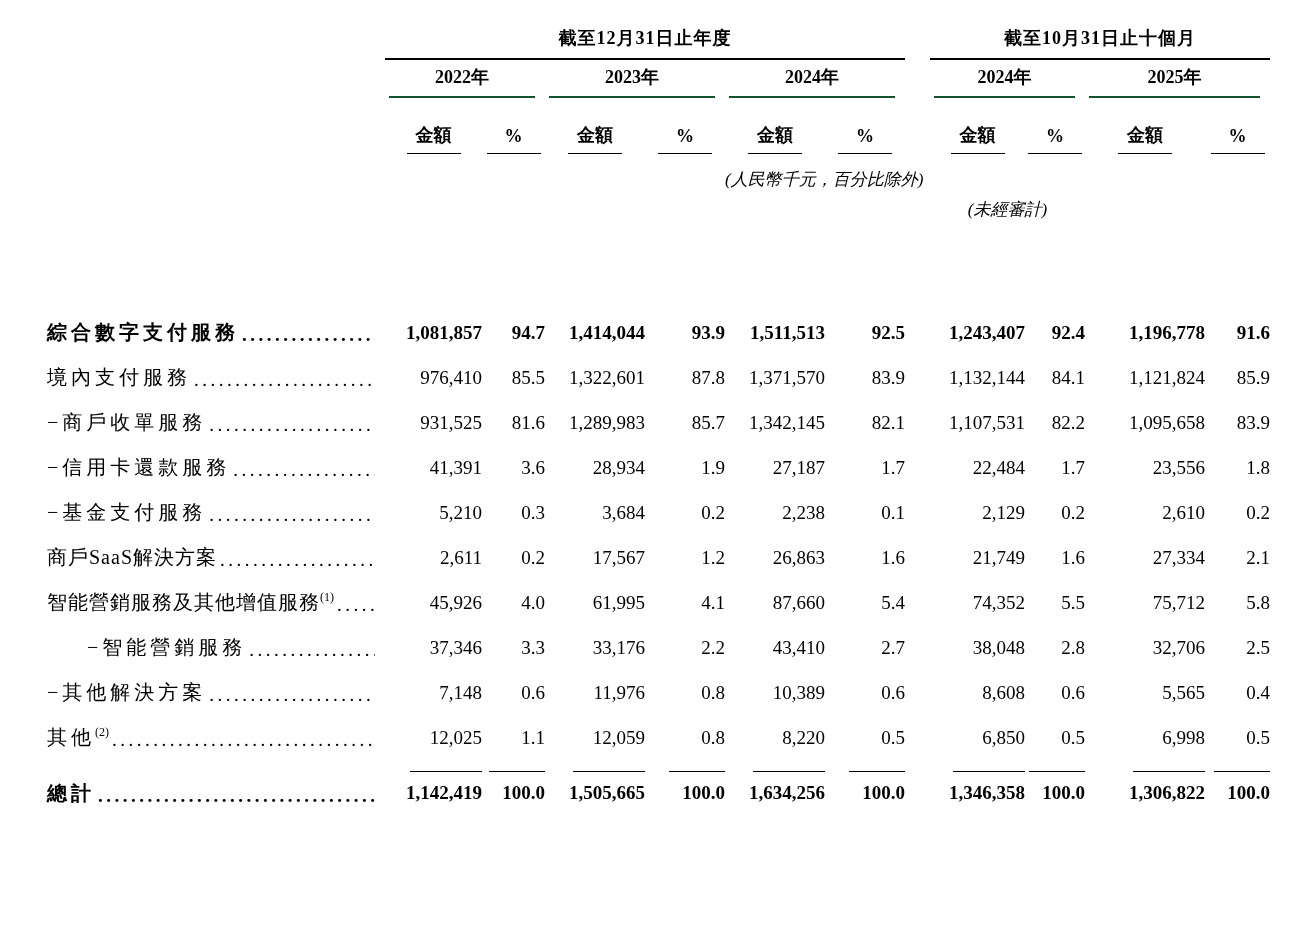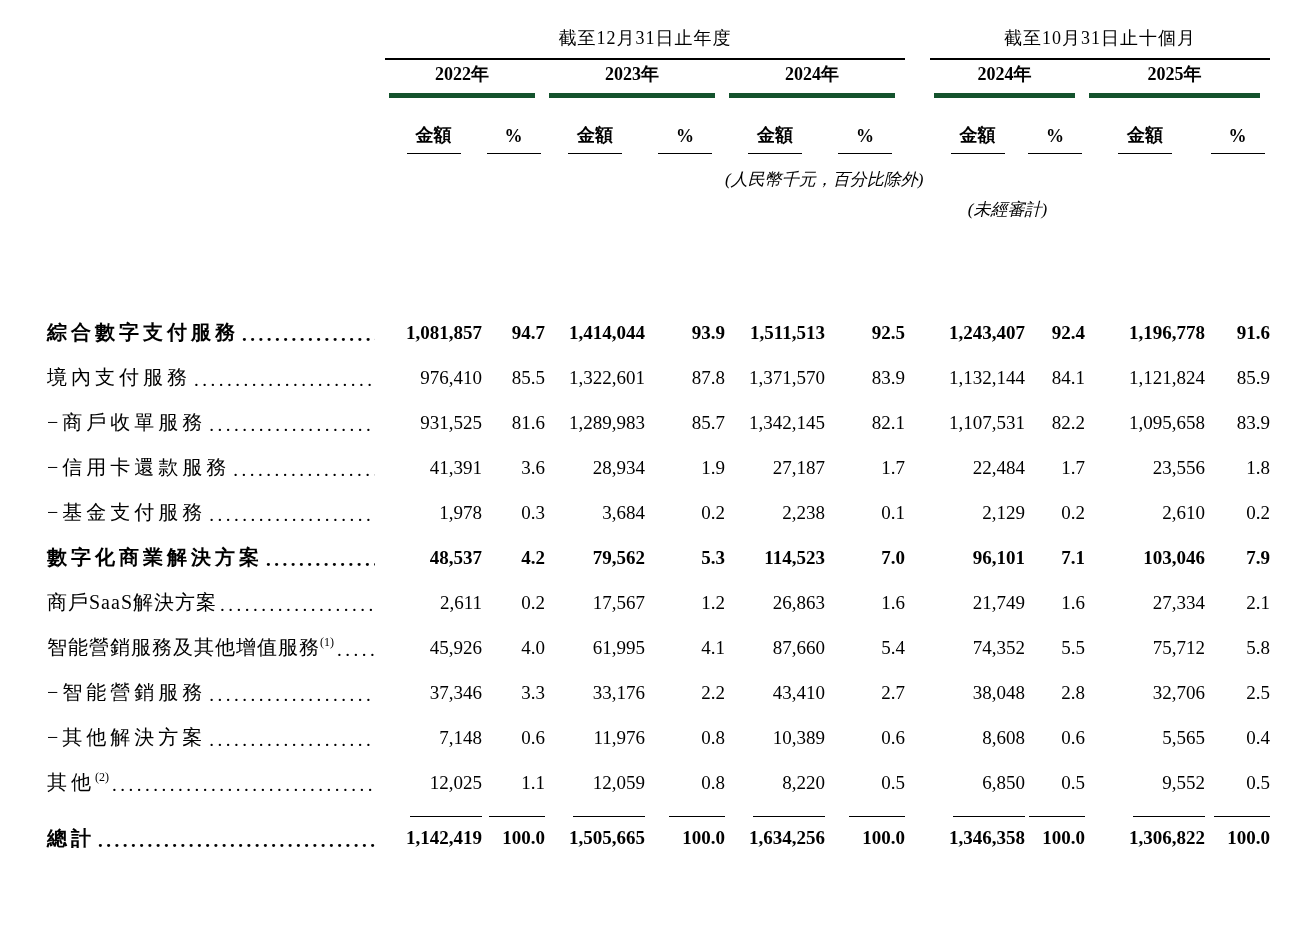--- a/index.html
+++ b/index.html
@@ -13,23 +13,23 @@
   col.c-label{width:338px;}
   col.c-a1{width:97px;} col.c-p1{width:63px;}
   col.c-a2{width:100px;} col.c-p2{width:80px;}
   col.c-a3{width:100px;} col.c-p3{width:80px;}
   col.c-sp{width:25px;}
   col.c-a4{width:95px;} col.c-p4{width:60px;}
   col.c-a5{width:120px;} col.c-p5{width:65px;}
   th,td{padding:0;vertical-align:middle;font-weight:normal;}
   
   tr.grp-row th{border-bottom:2px solid #000;height:38px;vertical-align:bottom;}
-  .grp-t{font-weight:normal;font-size:18px;text-align:center;padding-bottom:8px;letter-spacing:1px;}
+  .grp-t{font-weight:bold;font-size:18px;text-align:center;padding-bottom:8px;letter-spacing:1px;}
   tr.year-row th{height:38px;vertical-align:bottom;}
-  .yr{border-bottom:5px solid #14532d;margin:0 10px 0 4px;padding-bottom:7px;
+  .yr{border-bottom:2px solid #14532d;margin:0 10px 0 4px;padding-bottom:7px;
       text-align:center;font-weight:bold;font-size:18px;}
   tr.colhead-row th{height:56px;vertical-align:bottom;text-align:center;}
   .hl{display:inline-block;border-bottom:1.5px solid #000;padding:0 2px 6px;
       min-width:50px;text-align:center;font-weight:bold;font-size:18px;}
   tr.notes-row td, tr.notes-row th{height:112px;vertical-align:top;}
   .note{font-style:italic;font-weight:normal;font-size:17px;}
   th.unit-note{text-align:left;white-space:nowrap;padding-top:14px;}
   th.unaudited{text-align:center;padding-top:44px;}
   
   tbody td{height:45px;font-size:19px;}
@@ -197,50 +197,31 @@
           <td class="num">23,556</td>
           <td class="num">1.8</td>
         </tr>
         <tr>
           <td>
             <div class="lblwrap">
               <span class="lbl-t" style="letter-spacing: 4px;">−基金支付服務</span>
               <span class="dots"></span>
             </div>
           </td>
-          <td class="num">1,978</td>
+          <td class="num">5,210</td>
           <td class="num">0.3</td>
           <td class="num">3,684</td>
           <td class="num">0.2</td>
           <td class="num">2,238</td>
           <td class="num">0.1</td>
           <td class="sp"></td>
           <td class="num">2,129</td>
           <td class="num">0.2</td>
           <td class="num">2,610</td>
           <td class="num">0.2</td>
-        </tr>
-        <tr class="bold">
-          <td>
-            <div class="lblwrap">
-              <span class="lbl-t" style="letter-spacing: 4px;">數字化商業解決方案</span>
-              <span class="dots"></span>
-            </div>
-          </td>
-          <td class="num">48,537</td>
-          <td class="num">4.2</td>
-          <td class="num">79,562</td>
-          <td class="num">5.3</td>
-          <td class="num">114,523</td>
-          <td class="num">7.0</td>
-          <td class="sp"></td>
-          <td class="num">96,101</td>
-          <td class="num">7.1</td>
-          <td class="num">103,046</td>
-          <td class="num">7.9</td>
         </tr>
         <tr>
           <td>
             <div class="lblwrap">
               <span class="lbl-t" style="letter-spacing: 1px;">商戶SaaS解決方案</span>
               <span class="dots"></span>
             </div>
           </td>
           <td class="num">2,611</td>
           <td class="num">0.2</td>
@@ -269,21 +250,21 @@
           <td class="num">5.4</td>
           <td class="sp"></td>
           <td class="num">74,352</td>
           <td class="num">5.5</td>
           <td class="num">75,712</td>
           <td class="num">5.8</td>
         </tr>
         <tr>
           <td>
             <div class="lblwrap">
-              <span class="lbl-t" style="letter-spacing: 4px;">−智能營銷服務</span>
+              <span class="lbl-t" style="letter-spacing: 4px; margin-left: 40px;">−智能營銷服務</span>
               <span class="dots"></span>
             </div>
           </td>
           <td class="num">37,346</td>
           <td class="num">3.3</td>
           <td class="num">33,176</td>
           <td class="num">2.2</td>
           <td class="num">43,410</td>
           <td class="num">2.7</td>
           <td class="sp"></td>
@@ -320,21 +301,21 @@
           </td>
           <td class="num">12,025</td>
           <td class="num">1.1</td>
           <td class="num">12,059</td>
           <td class="num">0.8</td>
           <td class="num">8,220</td>
           <td class="num">0.5</td>
           <td class="sp"></td>
           <td class="num">6,850</td>
           <td class="num">0.5</td>
-          <td class="num">9,552</td>
+          <td class="num">6,998</td>
           <td class="num">0.5</td>
         </tr>
         <tr class="rule-row">
           <td></td>
           <td>
             <div class="rule w-amt"></div>
           </td>
           <td>
             <div class="rule w-pct"></div>
           </td>

